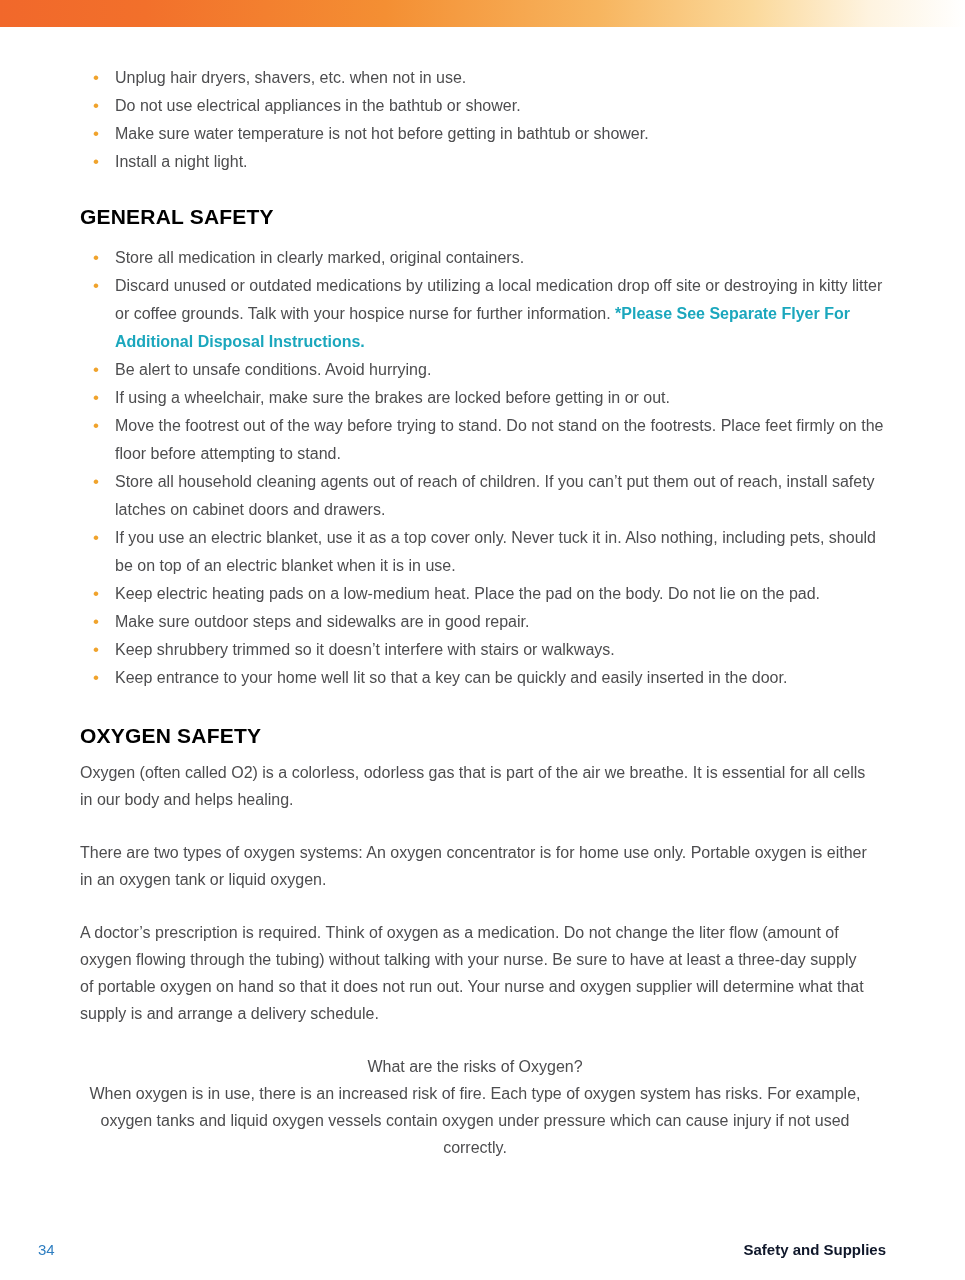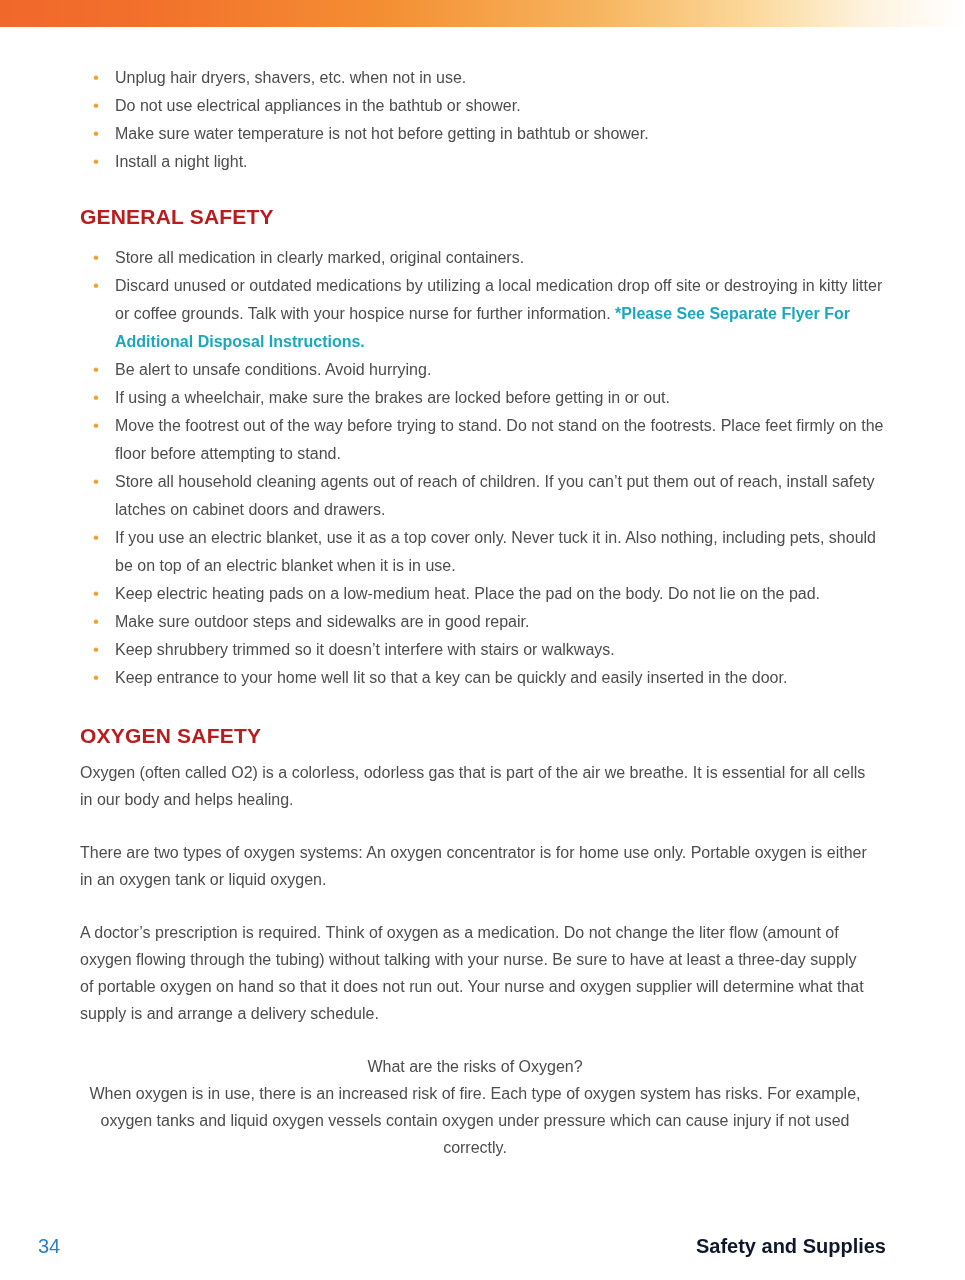--- a/index.html
+++ b/index.html
@@ -36,21 +36,21 @@
     padding-left: 35px;
   }
   ul.bullets li .dot {
     position: absolute;
     left: 13px;
     top: 0;
     color: #f0a32c;
     font-size: 17px;
   }
   h2.section-title {
-    color: #b91c1c;
+    color: #000000;
     font-size: 21px;
     font-weight: bold;
     letter-spacing: 0.2px;
     margin: 28px 0 14px 0;
     line-height: 26px;
   }
   h2.section-title.oxygen { margin-top: 31px; margin-bottom: 10px; }
   .highlight {
     color: #1ba7bd;
     font-weight: bold;
@@ -59,21 +59,21 @@
   .paras p.para { margin: 0 16px 26px 0; }
   .paras p.para:last-child { margin-bottom: 0; text-align: center; }
   .footer {
     position: absolute;
     left: 38px;
     right: 79px;
     bottom: 22px;
     display: flex;
     justify-content: space-between;
     align-items: baseline;
-    font-size: 20px;
+    font-size: 15px;
     gap: 16px;
   }
   .footer .page-num { color: #2e7ec1; }
   .footer .section-label { color: #0f172a; font-weight: bold; }
 </style>
 </head>
 <body>
 
 <div class="topbar"></div>
 

